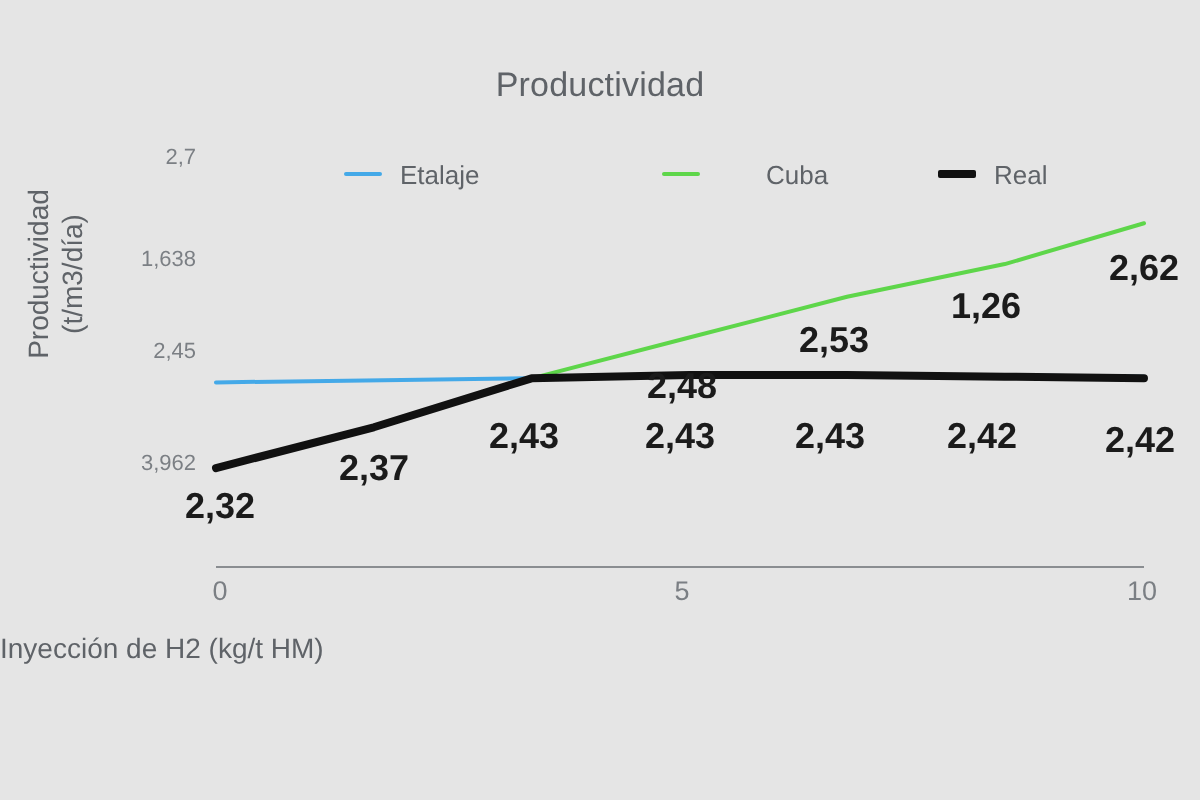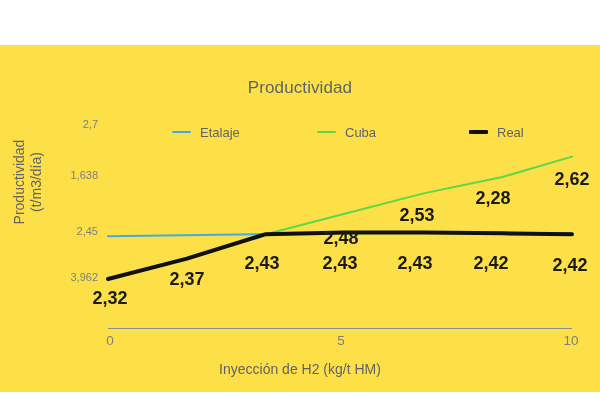--- a/index.html
+++ b/index.html
@@ -9,23 +9,22 @@
   body {
     width: 600px;
     height: 400px;
     background: #ffffff;
     font-family: "Liberation Sans", sans-serif;
     overflow: hidden;
   }
   .chart-root {
     position: relative;
     width: 600px;
-    height: 347px;
-    background: #fde047;
-    margin-top: 45px;
+    height: 400px;
+    background: #e5e5e5;
   }
   .chart-title {
     position: absolute;
     left: 0;
     top: 33px;
     width: 600px;
     text-align: center;
     font-size: 17px;
     color: #5f6368;
     letter-spacing: 0.1px;
@@ -39,21 +38,21 @@
     height: 22px;
   }
   .legend-item {
     position: absolute;
     top: 0;
     display: flex;
     align-items: center;
     height: 22px;
   }
   .legend-item.li-0 { left: 0px; }
-  .legend-item.li-1 { left: 145px; }
+  .legend-item.li-1 { left: 159px; gap: 24px; }
   .legend-item.li-2 { left: 297px; }
   .legend-swatch {
     width: 19px;
     height: 2px;
     margin-right: 9px;
     border-radius: 1px;
   }
   .legend-swatch.thick { height: 4px; }
   .legend-label {
     font-size: 13px;
@@ -71,21 +70,21 @@
     text-align: center;
     font-size: 14px;
     color: #5f6368;
     line-height: 17px;
   }
   .x-axis-title {
     position: absolute;
     left: 0;
     top: 316px;
     width: 600px;
-    text-align: center;
+    text-align: left;
     font-size: 14px;
     color: #5f6368;
   }
   .y-tick {
     position: absolute;
     right: 0;
     width: 60px;
     text-align: right;
     font-size: 11px;
     color: #7b7f84;
@@ -154,21 +153,21 @@
   </div>
 
   <div class="y-axis-title">
     <div>Productividad</div>
     <div>(t/m3/día)</div>
   </div>
 
   <div class="y-ticks-wrap">
     <div class="y-tick" style="top:79px">2,7</div>
     <div class="y-tick" style="top:130px">1,638</div>
-    <div class="y-tick" style="top:186px">2,45</div>
+    <div class="y-tick" style="top:176px">2,45</div>
     <div class="y-tick" style="top:232px">3,962</div>
   </div>
 
   <div class="axis-line"></div>
 
   <div class="x-tick" style="left:110px">0</div>
   <div class="x-tick" style="left:341px">5</div>
   <div class="x-tick" style="left:571px">10</div>
 
   <div class="x-axis-title">Inyección de H2 (kg/t HM)</div>
@@ -184,17 +183,17 @@
   <div id="labels-layer">
       <div class="pt-label" style="left: 110px; top: 243px;">2,32</div>
       <div class="pt-label" style="left: 187px; top: 224px;">2,37</div>
       <div class="pt-label" style="left: 262px; top: 208px;">2,43</div>
       <div class="pt-label" style="left: 340px; top: 208px;">2,43</div>
       <div class="pt-label" style="left: 415px; top: 208px;">2,43</div>
       <div class="pt-label" style="left: 491px; top: 208px;">2,42</div>
       <div class="pt-label" style="left: 570px; top: 210px;">2,42</div>
       <div class="pt-label" style="left: 341px; top: 183px;">2,48</div>
       <div class="pt-label" style="left: 417px; top: 160px;">2,53</div>
-      <div class="pt-label" style="left: 493px; top: 143px;">2,28</div>
+      <div class="pt-label" style="left: 493px; top: 143px;">1,26</div>
       <div class="pt-label" style="left: 572px; top: 124px;">2,62</div>
     </div>
 
 </div>
 
 </body></html>

